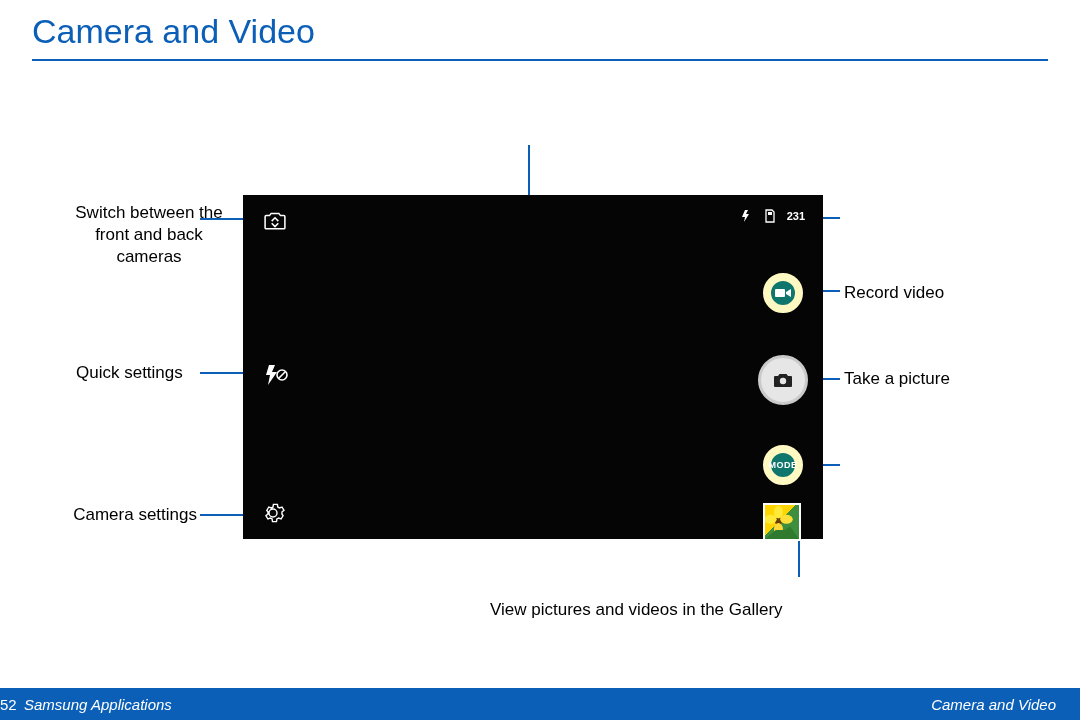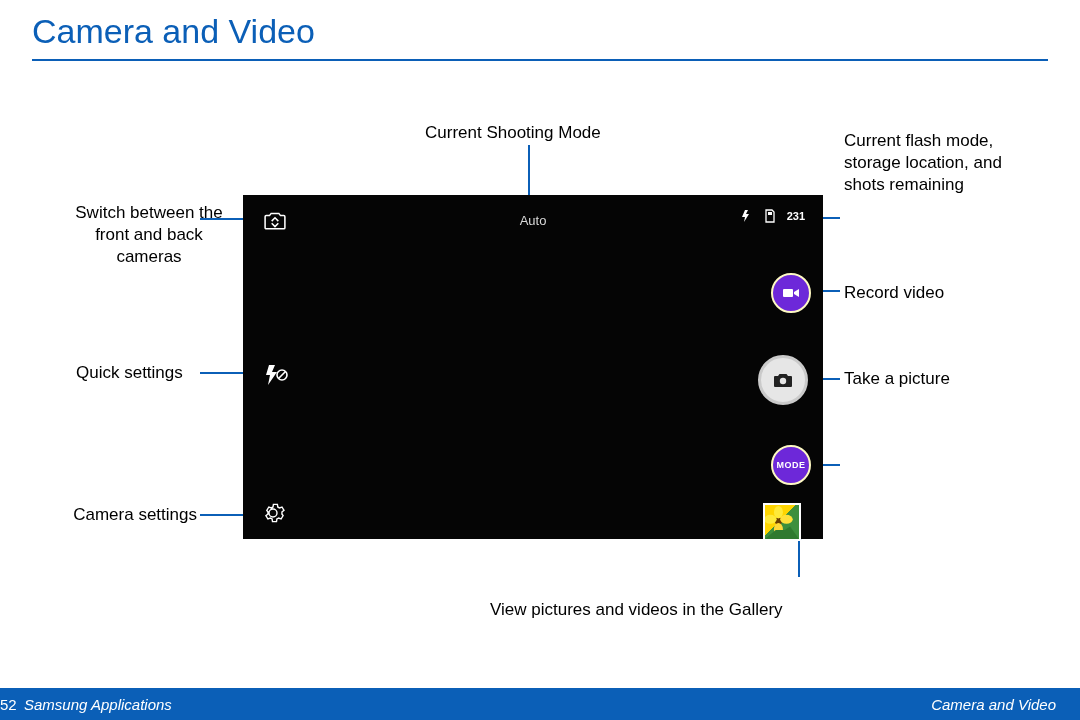--- a/index.html
+++ b/index.html
@@ -77,25 +77,25 @@
     gap: 10px;
     color: #fff;
     font-size: 11px;
     font-weight: 600;
   }
   .status-row .ic { width: 14px; height: 14px; }
   .status-row svg { width: 100%; height: 100%; }
   
   .round-btn {
     position: absolute;
-    right: 12px;
+    right: 20px;
     width: 40px; height: 40px;
     border-radius: 50%;
-    background: #6d28d9;
-    border: 2px solid #fef9c3;
+    background: #0f766e;
+    border: 8px solid #fef9c3;
     display: flex;
     align-items: center;
     justify-content: center;
     color: #fff;
   }
   .rec-btn { top: 78px; }
   .shutter-btn {
     top: 160px;
     width: 50px; height: 50px;
     right: 15px;
@@ -152,25 +152,23 @@
   .footer .fc { position:absolute; left:0; right:0; text-align:left; font-style: normal;}
 </style>
 </head>
 <body>
 
 <div class="page-title">Camera and Video</div>
 <div class="title-rule"></div>
 
 <div class="diagram-area">
 
-  <div class="callout" style="left:425px; top:32px; text-align:center;">Current Shooting Mode</div>
   <div class="callout" style="left:64px; top:112px; width:170px; text-align:center;">Switch between the front and back cameras</div>
   <div class="callout" style="left:76px; top:272px; width:120px; ">Quick settings</div>
   <div class="callout" style="left:62px; top:414px; width:135px; text-align:right;">Camera settings</div>
-  <div class="callout" style="left:844px; top:40px; width:180px;">Current flash mode, storage location, and shots remaining</div>
   <div class="callout" style="left:844px; top:192px;">Record video</div>
   <div class="callout" style="left:844px; top:278px;">Take a picture</div>
   <div class="callout" style="left:490px; top:478px;margin-top:31px;">View pictures and videos in the Gallery</div>
 
   <div class="conn" style="left:528px; top:55px; width:2px; height:72px;"></div>
   <div class="dot" style="left:524px; top:122px;"></div>
 
   <div class="conn" style="left:200px; top:128px; width:62px; height:2px;"></div>
   <div class="dot" style="left:256px; top:124px;"></div>
 
@@ -207,21 +205,20 @@
           <path d="M8 2l-3 10h4l-2 10 9-13h-5l3-7z"></path>
           <circle cx="21" cy="12" r="5" fill="none" stroke="currentColor" stroke-width="1.6"></circle>
           <line x1="17.5" y1="15.5" x2="24.5" y2="8.5" stroke="currentColor" stroke-width="1.6"></line>
         </svg>
     </div>
     <div class="gear-icon">
       <svg viewBox="0 0 24 24" fill="currentColor">
           <path d="M12 8a4 4 0 1 0 0 8 4 4 0 0 0 0-8zm9 4a7.9 7.9 0 0 0-.1-1l2.1-1.6-2-3.4-2.5 1a8 8 0 0 0-1.7-1l-.4-2.6h-4l-.4 2.6a8 8 0 0 0-1.7 1l-2.5-1-2 3.4L7 11a7.9 7.9 0 0 0 0 2l-2.1 1.6 2 3.4 2.5-1a8 8 0 0 0 1.7 1l.4 2.6h4l.4-2.6a8 8 0 0 0 1.7-1l2.5 1 2-3.4L20.9 13c.07-.33.1-.66.1-1z" fill="none" stroke="currentColor" stroke-width="1.4"></path>
         </svg>
     </div>
-    <div class="mode-text">Auto</div>
     <div class="status-row">
       <span class="ic"><svg viewBox="0 0 14 14" fill="currentColor">
             <path d="M6 1L3 8h3l-1 5 5-8H7l2-4z"></path>
           </svg></span>
       <span class="ic"><svg viewBox="0 0 14 14" fill="currentColor">
             <path d="M3 1h6l2 2v10H3z" fill="none" stroke="currentColor" stroke-width="1.3"></path>
             <rect x="5" y="3" width="4" height="3" fill="currentColor"></rect>
           </svg></span>
       <span>231</span>
     </div>

